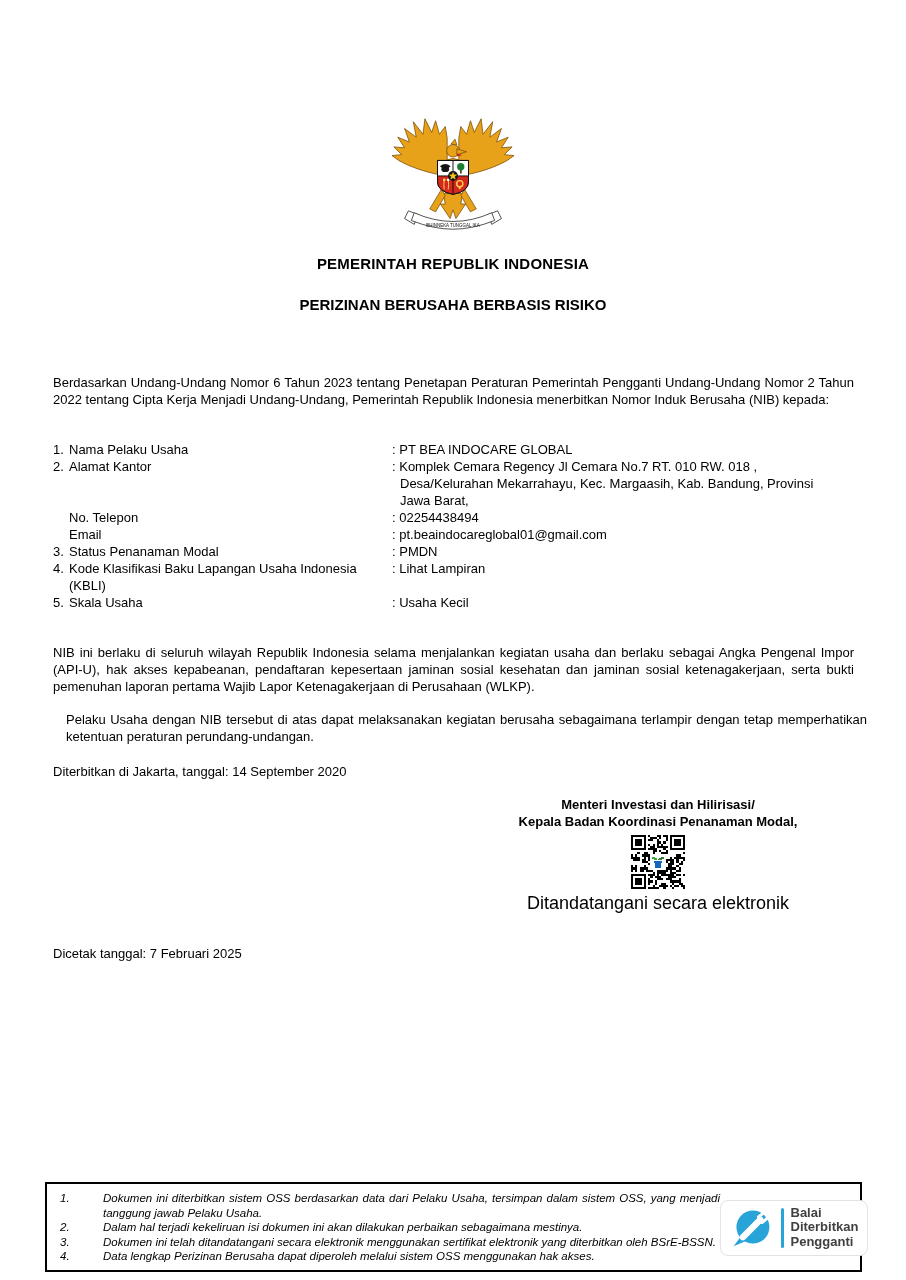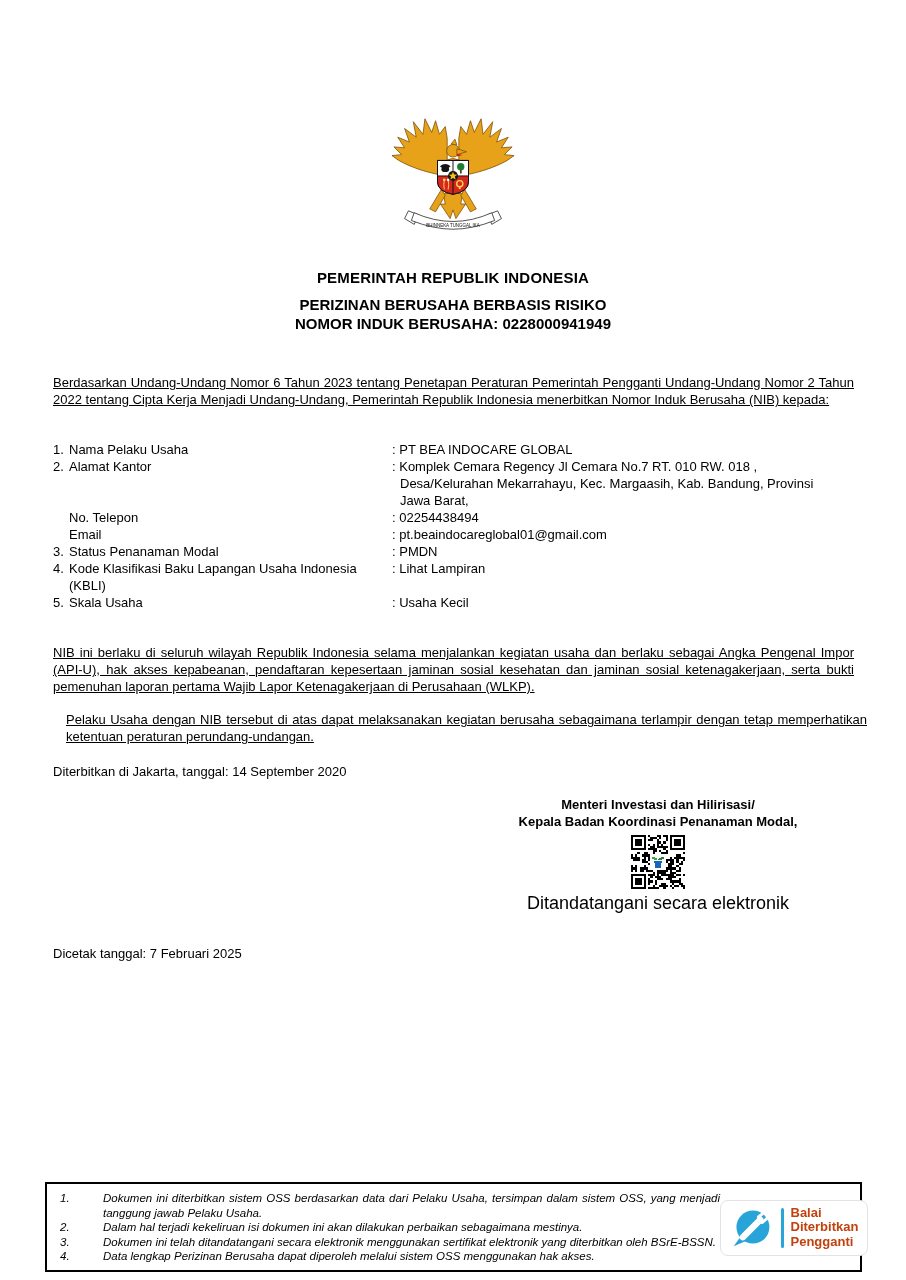--- a/index.html
+++ b/index.html
@@ -1,41 +1,41 @@
 <!DOCTYPE html>
 <html><head>
 <meta charset="utf-8">
 <style>
   html,body{margin:0;padding:0;background:#ffffff;}
   body{width:906px;height:1280px;position:relative;font-family:"Liberation Sans","DejaVu Sans",sans-serif;color:#000;}
   .page{position:relative;width:906px;height:1280px;background:#fff;overflow:hidden;}
   .abs{position:absolute;}
   .center-x{left:50%;transform:translateX(-50%);}
-  .title{font-weight:bold;font-size:15px;letter-spacing:.2px;text-align:center;white-space:nowrap;margin-top:14px;}
+  .title{font-weight:bold;font-size:15px;letter-spacing:.2px;text-align:center;white-space:nowrap;}
   .subtitle{font-weight:bold;font-size:15px;line-height:19px;text-align:center;white-space:nowrap;}
   .body-text{font-size:13px;line-height:17px;}
-  .just{text-align:justify;text-decoration:underline;}
+  .just{text-align:justify;}
   .fields{font-size:13px;line-height:17px;}
   .frow{display:flex;align-items:flex-start;}
   .fnum{width:16px;flex:none;}
   .flabel{width:323px;flex:none;}
   .fvals{flex:1;min-width:0;}
   .fvals .cont{padding-left:8px;}
   .sig{width:456px;text-align:center;}
   .sig-line{font-weight:bold;font-size:13px;line-height:17px;}
   .qr-wrap{width:54px;height:54px;margin:5px auto 0 auto;position:relative;}
   .qr-wrap svg{display:block;}
   .esign{font-size:18px;margin-top:4px;}
   .footer-box{box-sizing:border-box;width:817px;height:90px;border:2px solid #000;display:flex;align-items:flex-start;padding:7px 10px 6px 13px;}
   .notes{width:660px;flex:none;font-style:italic;font-size:11.5px;line-height:14.5px;}
   .nrow{display:flex;}
   .nnum{width:25px;flex:none;}
   .ntext{flex:1;text-align:justify;margin-left:18px;}
   .bse-logo{margin-left:auto;align-self:center;background:#fff;border:1.5px solid #e3e3e3;border-radius:8px;display:flex;align-items:center;gap:7px;padding:5px 9px;}
-  .bse-text{font-weight:bold;font-size:13px;line-height:14.5px;color:#c2410c;}
+  .bse-text{font-weight:bold;font-size:13px;line-height:14.5px;color:#404040;}
   .bse-sep{width:2.5px;height:40px;background:#29a4d9;border-radius:2px;}
 </style>
 </head>
 <body>
 
 <div class="page">
 
   <div class="abs center-x" style="top:112px;width:136px;height:126px;">
     <svg viewBox="0 0 140 128" width="136" height="124">
       <g stroke="#7a4e06" stroke-width="0.8" stroke-linejoin="round">
@@ -91,21 +91,20 @@
       <circle cx="77" cy="78.5" r="1.2" fill="#ffd54f"></circle>
 
       <circle cx="70" cy="66" r="5.2" fill="#161616"></circle>
       <polygon fill="#f2c218" points="70,61.6 71.2,64.6 74.4,64.7 71.9,66.7 72.8,69.8 70,68 67.2,69.8 68.1,66.7 65.6,64.7 68.8,64.6"></polygon>
     </svg>
   </div>
 
   <div class="abs center-x title" style="top:255px;">PEMERINTAH REPUBLIK INDONESIA</div>
   <div class="abs center-x" style="top:295px;">
     <div class="subtitle">PERIZINAN BERUSAHA BERBASIS RISIKO</div>
-    <div class="subtitle">NOMOR INDUK BERUSAHA: 0228000941949</div>
   </div>
 
   <div class="abs body-text just" style="top:374px;left:53px;width:801px;">Berdasarkan Undang-Undang Nomor 6 Tahun 2023 tentang Penetapan Peraturan Pemerintah Pengganti Undang-Undang Nomor 2 Tahun 2022 tentang Cipta Kerja Menjadi Undang-Undang, Pemerintah Republik Indonesia menerbitkan Nomor Induk Berusaha (NIB) kepada:</div>
 
   <div class="abs fields" style="top:441px;left:53px;width:801px;">
     <div class="frow">
       <span class="fnum">1.</span>
       <span class="flabel">Nama Pelaku Usaha</span>
       <div class="fvals">
         <div>: PT BEA INDOCARE GLOBAL</div>

